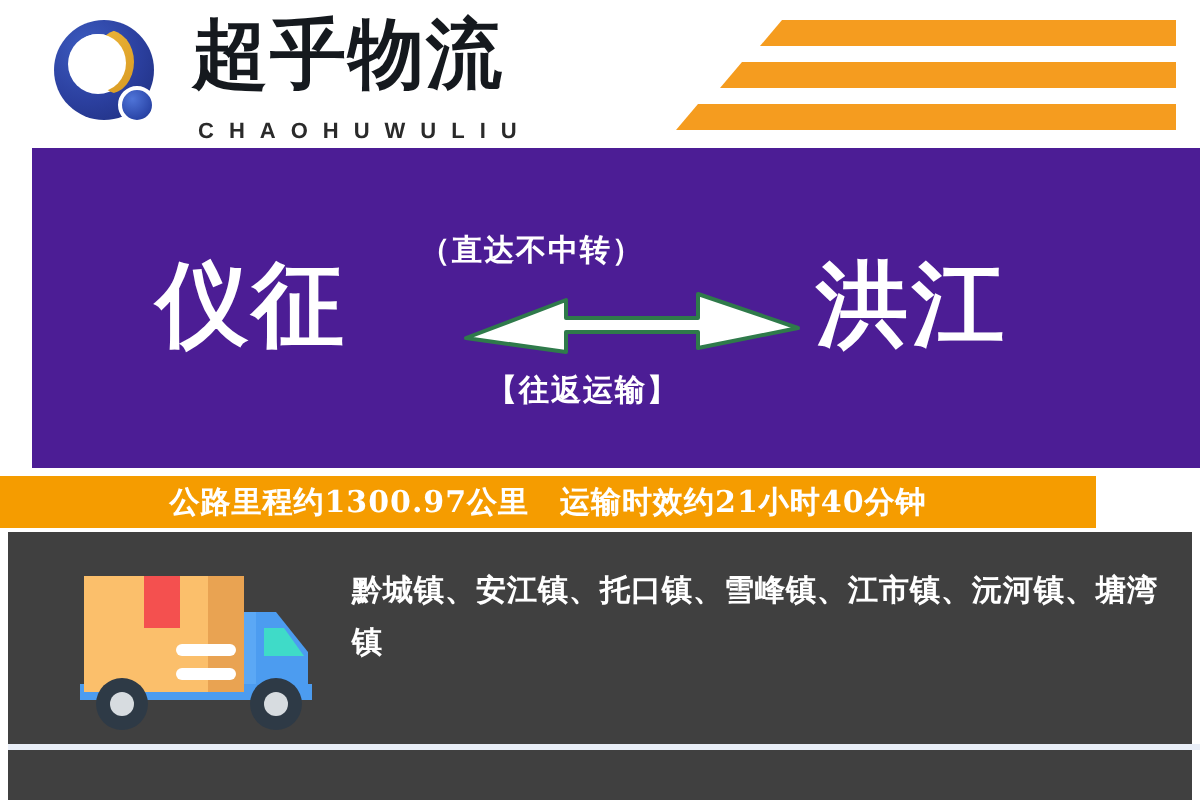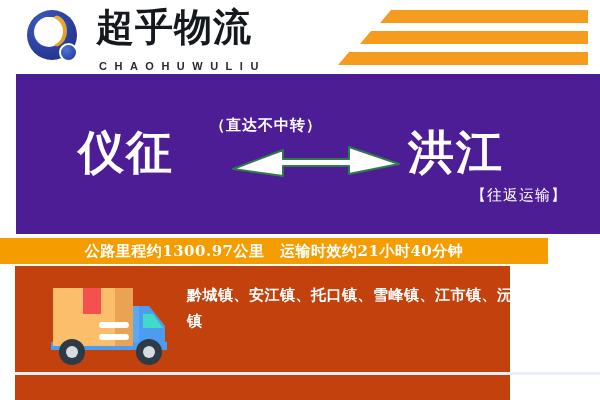--- a/index.html
+++ b/index.html
@@ -150,24 +150,24 @@
     font-size: 15px;
     font-weight: bold;
     color: #ffffff;
     letter-spacing: 1px;
   }
   .roundtrip-note {
     position: absolute;
     left: 0;
     top: 112px;
     width: 551px;
-    text-align: right;
+    text-align: center;
     font-family: "DejaVu Serif", "Liberation Serif", serif;
     font-size: 15px;
-    font-weight: normal;
+    font-weight: bold;
     color: #ffffff;
     letter-spacing: 1px;
   }
 
   .arrow-wrap {
     position: absolute;
     left: 215px;
     top: 68px;
     width: 170px;
     height: 38px;
@@ -193,25 +193,25 @@
     font-size: 15px;
     font-weight: bold;
     color: #ffffff;
     letter-spacing: 0.5px;
     white-space: nowrap;
   }
 
   
   .bottom-panel {
     position: absolute;
-    left: 15px;
+    left: 4px;
     top: 266px;
-    width: 495px;
+    width: 592px;
     height: 134px;
-    background: #c2410c;
+    background: #404040;
   }
   .bottom-rule {
     position: absolute;
     left: 0;
     top: 106px;
     width: 600px;
     height: 3px;
     background: #e9eef7;
   }
 

